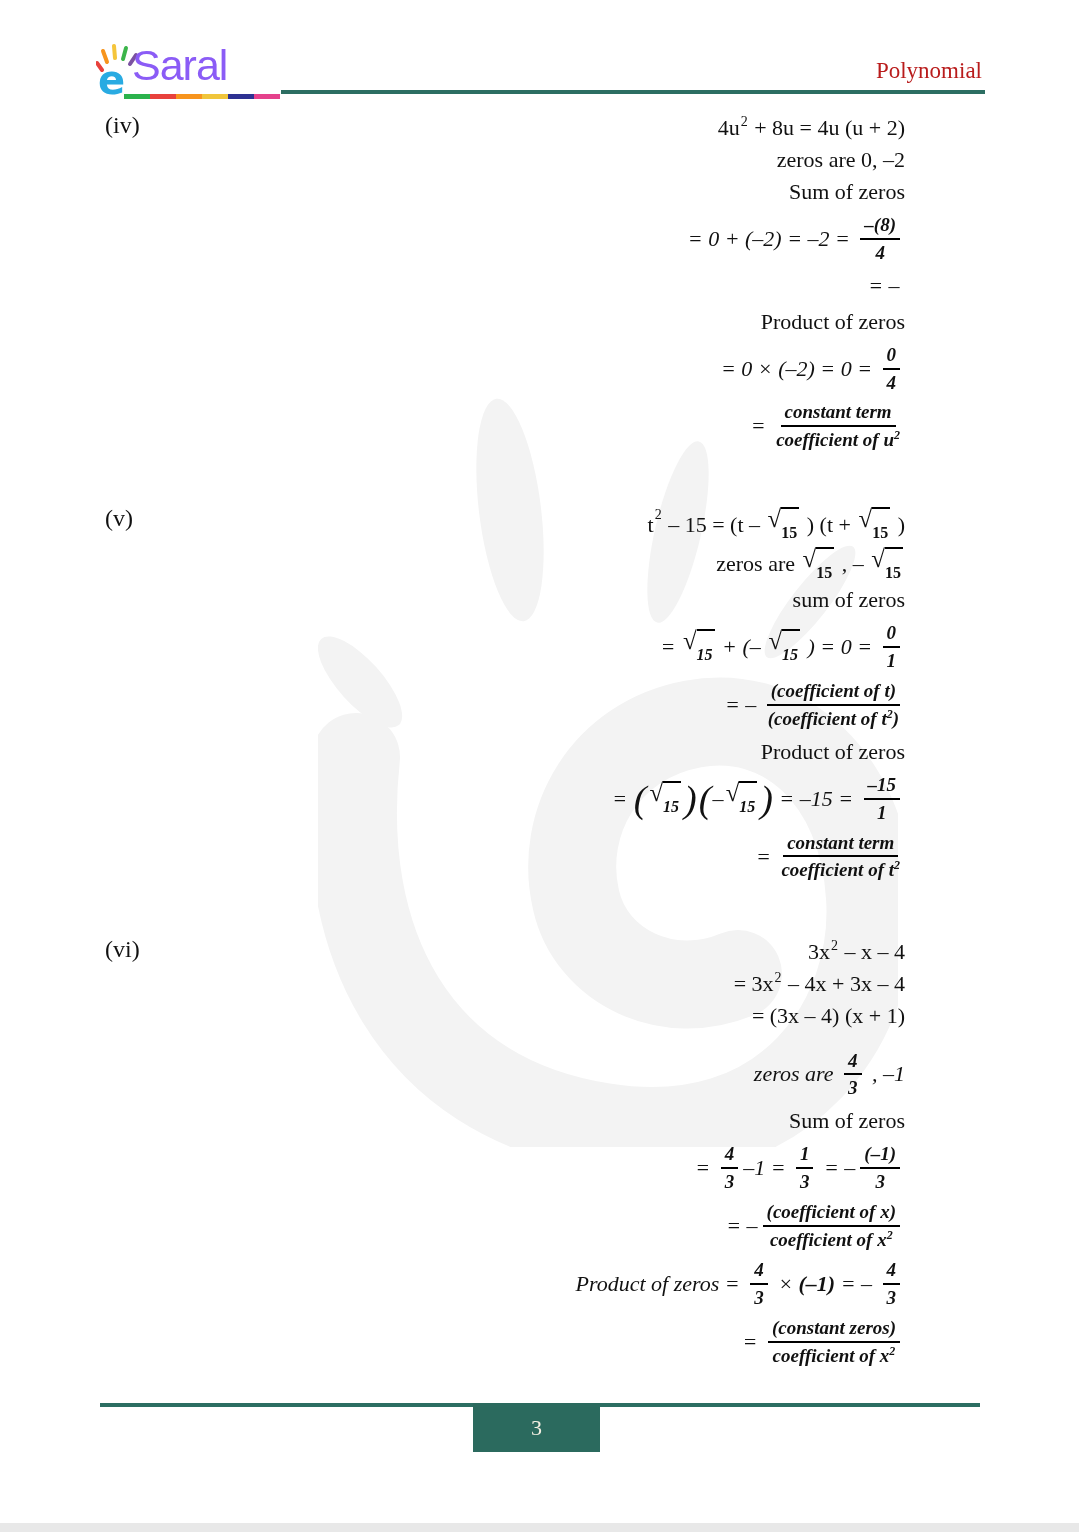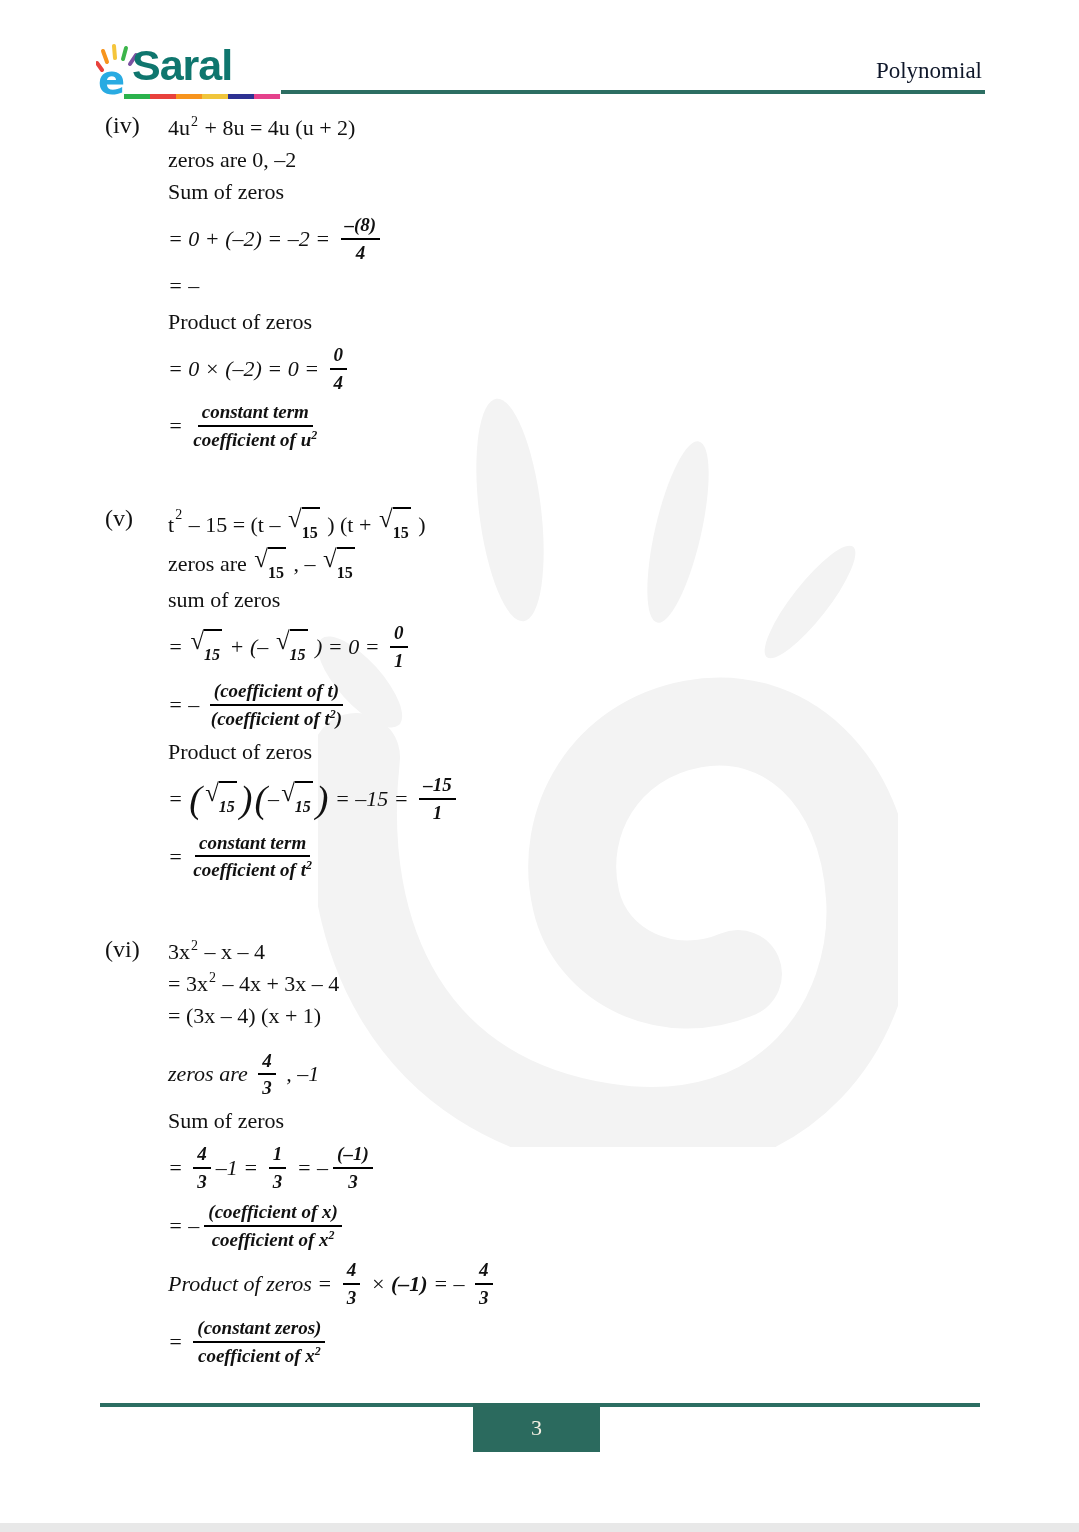--- a/index.html
+++ b/index.html
@@ -5,36 +5,36 @@
   html,body{margin:0;padding:0;background:#fff;}
   .page{position:relative;width:1079px;height:1532px;background:#ffffff;overflow:hidden;
         font-family:"Liberation Serif",serif;color:#111;}
 
   
   .logo{position:absolute;left:96px;top:44px;width:200px;height:62px;z-index:3;}
   .fingers{position:absolute;left:0;top:0;}
   .logo-e{position:absolute;left:2px;top:16px;font-family:"DejaVu Sans",sans-serif;
           font-weight:bold;font-size:40px;line-height:1;color:#29abe2;}
   .brand{position:absolute;left:36px;top:0px;font-family:"Liberation Sans",sans-serif;
-         font-weight:bold;font-size:43px;line-height:1;color:#0f766e;letter-spacing:-1px;}
+         font-weight:normal;font-size:43px;line-height:1;color:#8b5cf6;letter-spacing:-1px;}
   .logo-underline{position:absolute;left:28px;top:50px;display:flex;height:5px;}
   .logo-underline span{display:block;height:5px;width:26px;}
   .header-rule{position:absolute;left:281px;top:90px;width:704px;height:4px;background:#2c6e62;z-index:3;}
-  .page-title{position:absolute;top:58px;right:97px;font-size:23px;color:#0f172a;z-index:3;}
+  .page-title{position:absolute;top:58px;right:97px;font-size:23px;color:#b91c1c;z-index:3;}
 
   
   .watermark{position:absolute;left:318px;top:382px;z-index:1;}
 
   
   .content{position:absolute;left:105px;top:110px;width:800px;z-index:2;}
   .sec{display:flex;}
   .sec + .sec{margin-top:44px;}
   .sec-label{width:63px;flex:none;font-size:24px;padding-top:2px;}
   .sec-body{flex:1;min-width:0;}
-  .mline{display:flex;align-items:center;font-size:22px;margin:4px 0;min-height:28px;}
+  .mline{display:flex;align-items:center;font-size:22px;margin:4px 0;min-height:28px;justify-content:flex-end;}
   .mline.tall{margin:8px 0;font-style:italic;}
   .mline.gap{margin-top:20px;}
   .mt{white-space:pre;}
   .bold{font-weight:bold;}
   .sup-top{font-size:14px;align-self:flex-start;line-height:1.1;margin:0 1px;}
   .supn{font-size:12px;}
   .frac{display:inline-flex;flex-direction:column;align-items:center;margin:0 5px;
         font-size:19px;font-weight:bold;line-height:1.15;}
   .frac .num{padding:0 4px 2px;border-bottom:2.5px solid #000;white-space:pre;}
   .frac .den{padding-top:2px;white-space:pre;}

